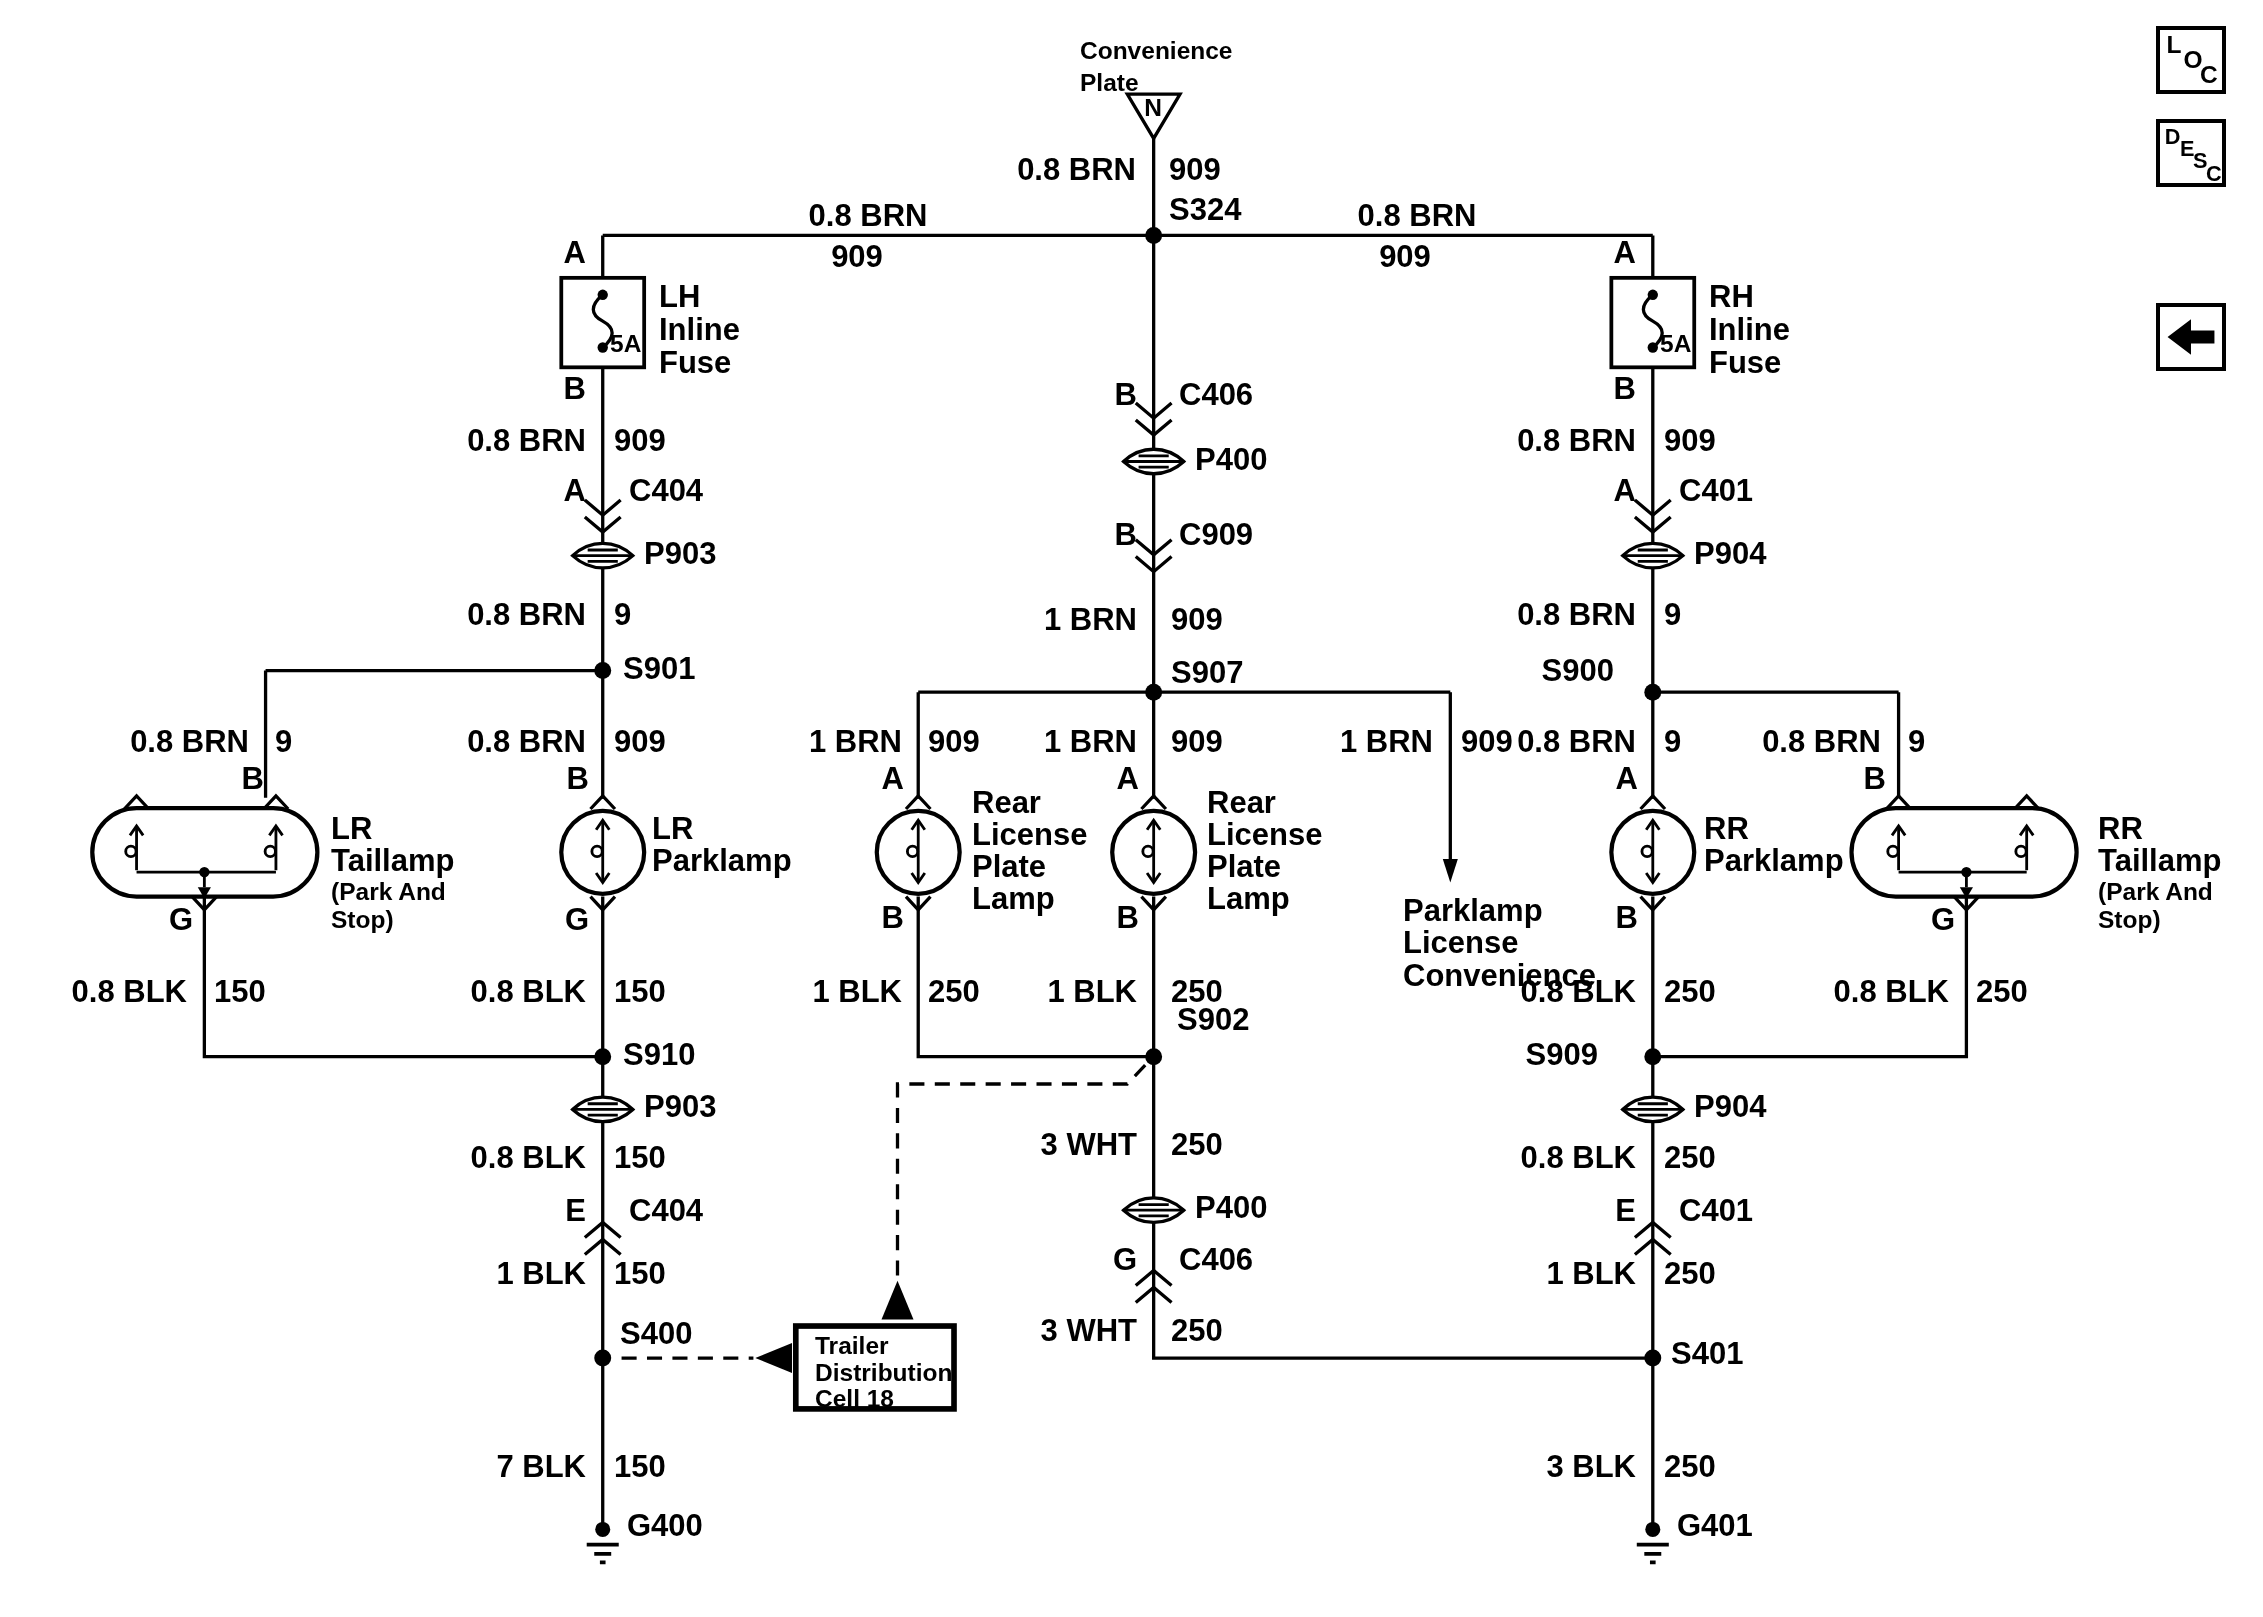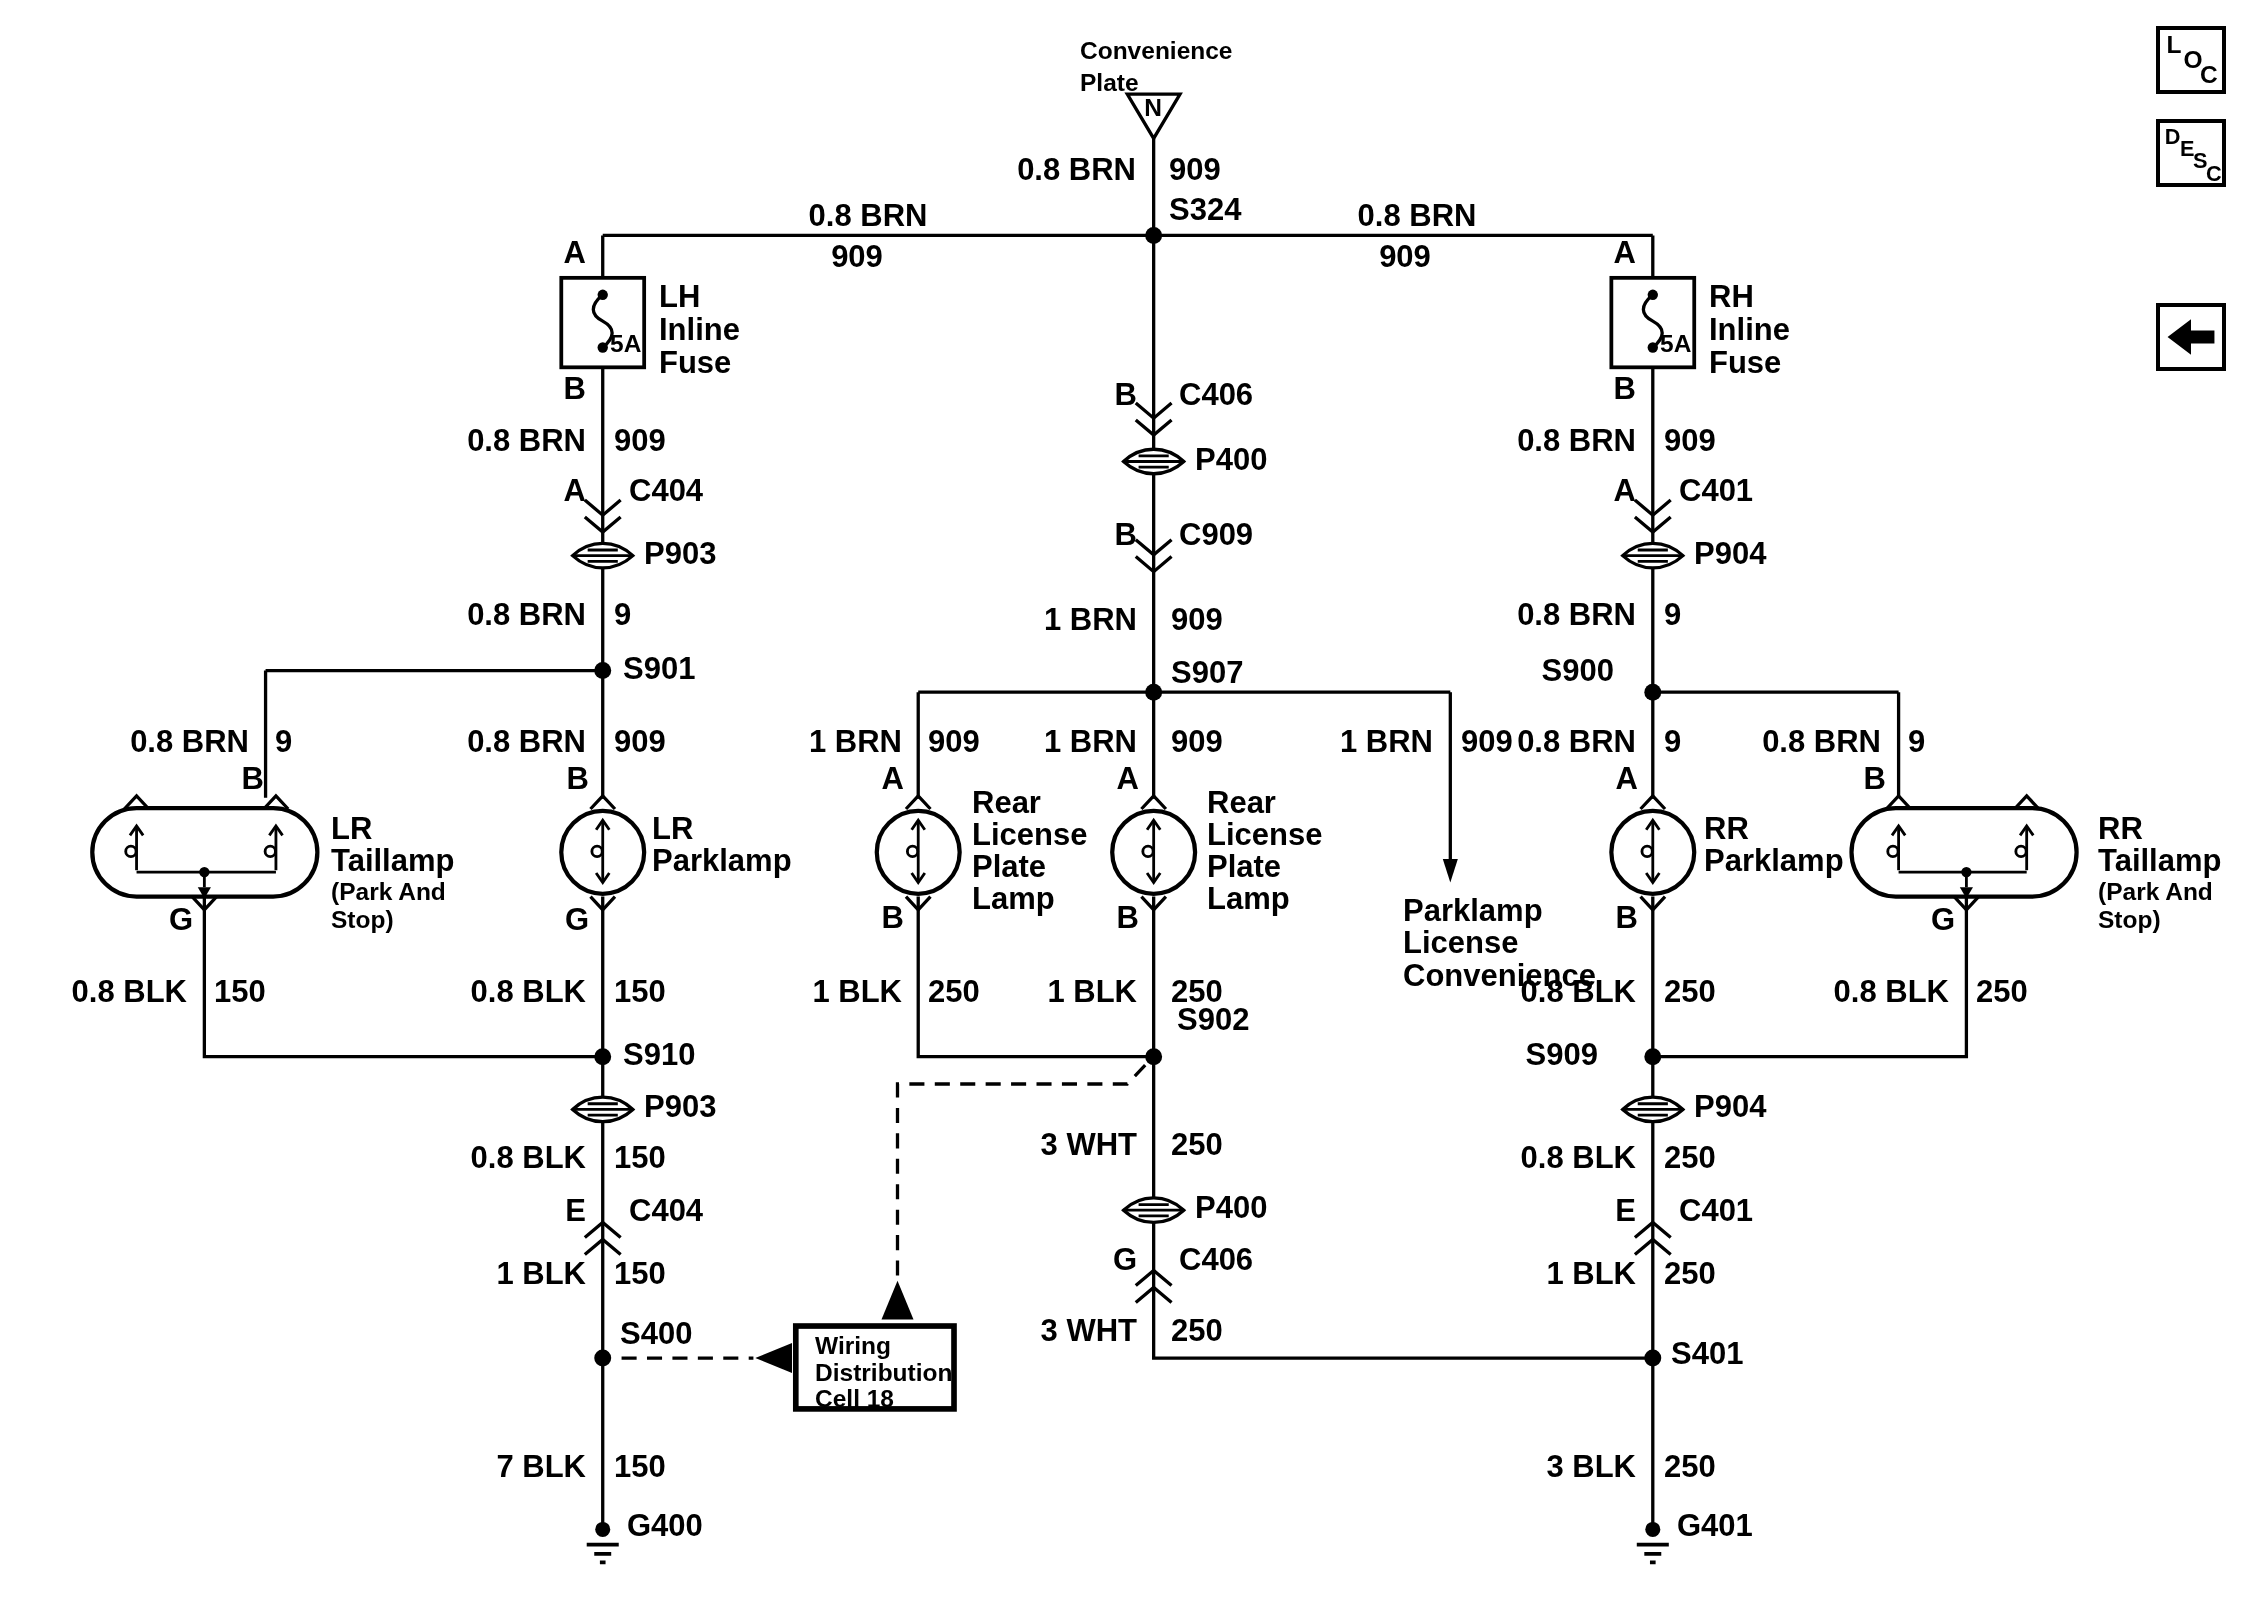--- a/index.html
+++ b/index.html
@@ -293,21 +293,21 @@
 
   <div class="lbl" style="left:1177px;top:1004px">S902</div>
   <div class="lbl ra" style="left:1137px;top:1129px">3 WHT</div>
   <div class="lbl" style="left:1171px;top:1129px">250</div>
   <div class="lbl" style="left:1195px;top:1192px">P400</div>
   <div class="lbl ra" style="left:1137px;top:1244px">G</div>
   <div class="lbl" style="left:1179px;top:1244px">C406</div>
   <div class="lbl ra" style="left:1137px;top:1315px">3 WHT</div>
   <div class="lbl" style="left:1171px;top:1315px">250</div>
 
-  <div class="lbl sm" style="left:815px;top:1333px">Wiring</div>
+  <div class="lbl sm" style="left:815px;top:1333px">Trailer</div>
   <div class="lbl sm" style="left:815px;top:1360px">Distribution</div>
   <div class="lbl sm" style="left:815px;top:1386px">Cell 18</div>
 
   <div class="lbl ra" style="left:1636px;top:237px">A</div>
   <div class="lbl" style="left:1709px;top:281px">RH</div>
   <div class="lbl" style="left:1709px;top:314px">Inline</div>
   <div class="lbl" style="left:1709px;top:347px">Fuse</div>
   <div class="lbl sm" style="left:1660px;top:331px">5A</div>
   <div class="lbl ra" style="left:1636px;top:373px">B</div>
   <div class="lbl ra" style="left:1636px;top:425px">0.8 BRN</div>

